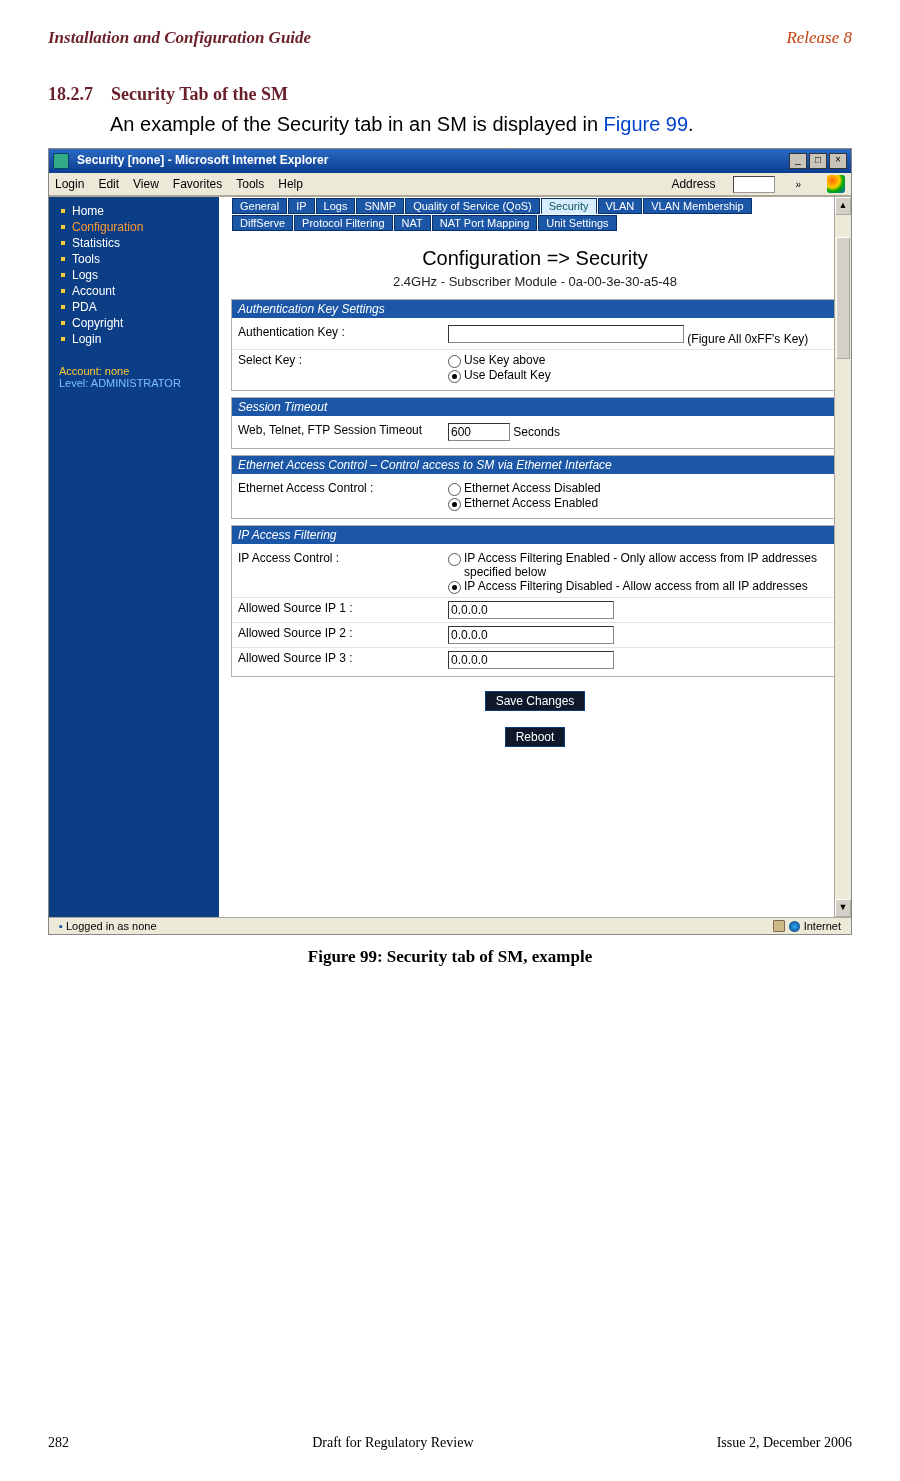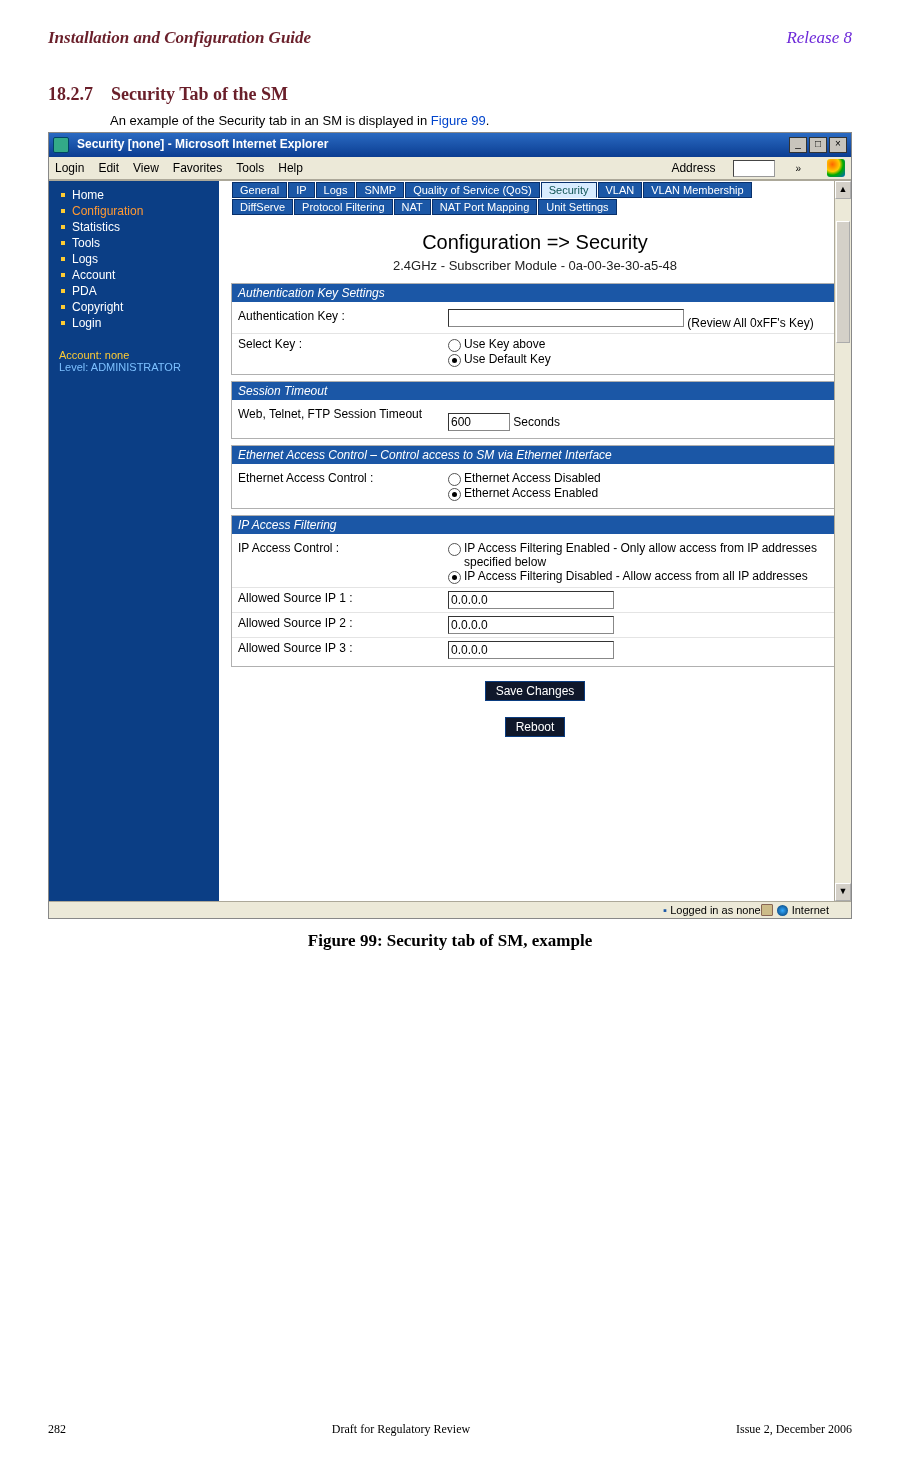--- a/index.html
+++ b/index.html
@@ -19,51 +19,51 @@
     position: relative;
   }
   .topbar {
     display: flex;
     justify-content: space-between;
     font-style: italic;
     font-size: 17px;
     margin-bottom: 36px;
   }
   .topbar .left { color: #6a1f2a; font-family: 'Palatino Linotype', Georgia, serif; font-weight: 600; text-align: center;}
-  .topbar .right { color: #6d28d9; font-family: 'Palatino Linotype', Georgia, serif;}
+  .topbar .right { color: #c2410c; font-family: 'Palatino Linotype', Georgia, serif;}
   .section-head {
     font-family: 'Palatino Linotype', Georgia, serif;
     font-weight: bold;
     color: #6a1f2a;
     font-size: 18px;
     margin-bottom: 8px;
   }
   .intro {
     font-family: Arial, Helvetica, sans-serif;
-    font-size: 13px;
+    font-size: 20px;
     margin-left: 62px;
-    margin-bottom: 4px;
+    margin-bottom: 12px;
   }
   .intro .link { color: #0044cc; }
   .figure-caption {
     text-align: center;
     font-family: 'Times New Roman', Times, serif;
     font-weight: bold;
     font-size: 17px;
     margin-top: 12px;
   }
   .footer {
     position: absolute;
-    bottom: 44px;
+    bottom: 30px;
     left: 48px;
     right: 48px;
     display: flex;
     justify-content: space-between;
     font-family: 'Palatino Linotype', Georgia, serif;
-    font-size: 12px;
+    font-size: 14px;
   }
   
   .ie-window {
     border: 1px solid #888;
     background: #d4d0c8;
     font-family: Tahoma, Arial, sans-serif;
     font-size: 12px;
     filter: blur(0.3px);
     width: 100%;
     box-sizing: border-box;
@@ -145,21 +145,21 @@
   .row { display:flex; border-top:1px solid #e4e4e4; padding:3px 6px; align-items:flex-start; font-size:12px;}
   .row:first-child { border-top:none;}
   .row .lbl { width:210px; flex-shrink:0;}
   .row .val { flex:1;}
   .txt-input { border:1px inset #888; background:#fff; height:16px; padding:0 2px; font-size:12px;}
   .radio-line { display:flex; align-items:flex-start; gap:3px;}
   .radio { width:11px; height:11px; border:1px solid #555; border-radius:50%; background:#fff; display:inline-flex; align-items:center; justify-content:center; margin-top:2px; flex-shrink:0;}
   .radio.checked::after { content:""; width:5px; height:5px; background:#000; border-radius:50%;}
   .btn { background:#0f172a; color:#fff; border:1px solid #0a3c80; padding:2px 10px; font-size:12px;}
   .btn-row { text-align:center; padding:8px;}
-  .statusbar { background:#ece9d8; border-top:1px solid #aca899; display:flex; align-items:center; padding:2px 22px; font-size:11px; justify-content:flex-end;}
+  .statusbar { background:#ece9d8; border-top:1px solid #aca899; display:flex; align-items:center; padding:2px 10px; font-size:11px; justify-content:space-between;}
   .statusbar .zone { display:flex; align-items:center; gap:4px;}
   .lock-ic { width:10px; height:10px; background:#cb8; border:1px solid #865; border-radius:1px;}
   .globe-ic { width:11px; height:11px; background:radial-gradient(circle,#3af,#036); border-radius:50%;}
   .scrollbar { position:absolute; right:0; top:0; bottom:0; width:16px; background:#ece9d8; border-left:1px solid #aca899;}
   .sb-btn { height:16px; background:#d4d0c8; border:1px outset #fff; text-align:center; font-size:9px; line-height:14px;}
   .sb-thumb { position:absolute; left:1px; right:1px; top:40px; height:120px; background:#d4d0c8; border:1px outset #fff;}
 </style>
 </head>
 <body>
 
@@ -272,21 +272,21 @@
         <div class="page-title">Configuration =&gt; Security</div>
         <div class="page-sub">2.4GHz - Subscriber Module - 0a-00-3e-30-a5-48</div>
 
         <div class="panel">
           <div class="panel-hd">Authentication Key Settings</div>
           <div class="panel-body">
             <div class="row">
               <div class="lbl">Authentication Key :</div>
               <div class="val">
                 <span class="txt-input" style="width:230px; display:inline-block;"></span>
-                <span>(Review All 0xFF's Key)</span>
+                <span>(Figure All 0xFF's Key)</span>
               </div>
             </div>
             <div class="row">
               <div class="lbl">Select Key :</div>
               <div class="val">
                 <div class="radio-line">
                     <span class="radio"></span>
                     <span>Use Key above</span>
                   </div>
                 <div class="radio-line">
@@ -297,21 +297,21 @@
             </div>
           </div>
         </div>
 
         <div class="panel">
           <div class="panel-hd">Session Timeout</div>
           <div class="panel-body">
             <div class="row">
               <div class="lbl">Web, Telnet, FTP Session Timeout</div>
               <div class="val">
-                <input class="txt-input" style="width: 56px; margin-top: 6px;" value="600">
+                <input class="txt-input" style="width: 56px;" value="600">
                 <span>Seconds</span>
               </div>
             </div>
           </div>
         </div>
 
         <div class="panel">
           <div class="panel-hd">Ethernet Access Control – Control access to SM via Ethernet Interface</div>
           <div class="panel-body">
             <div class="row">

